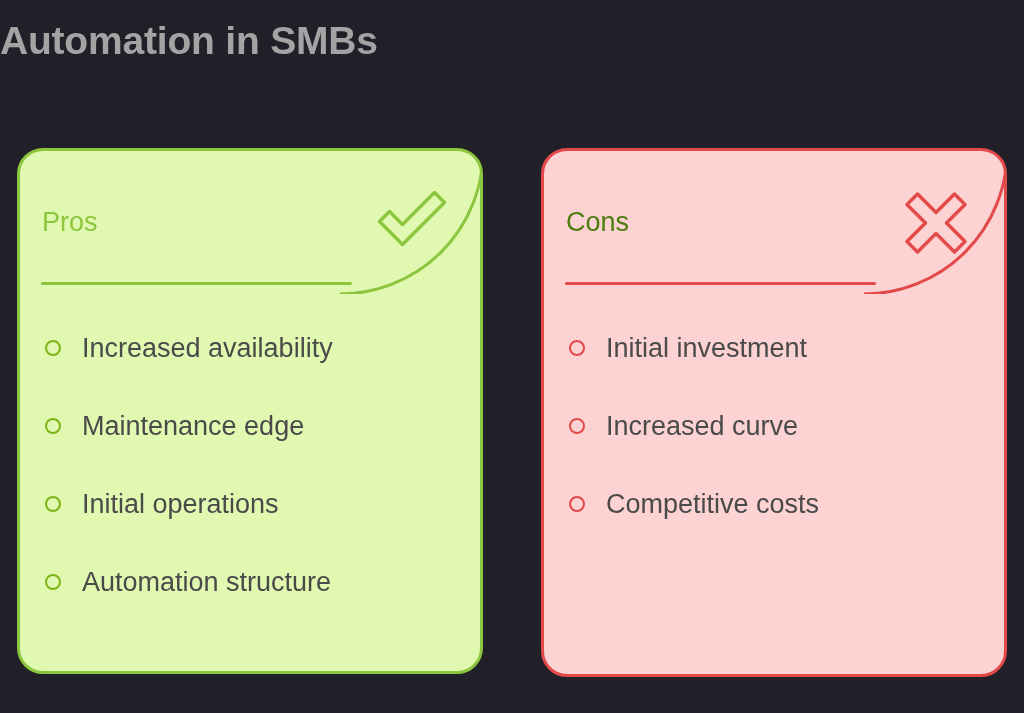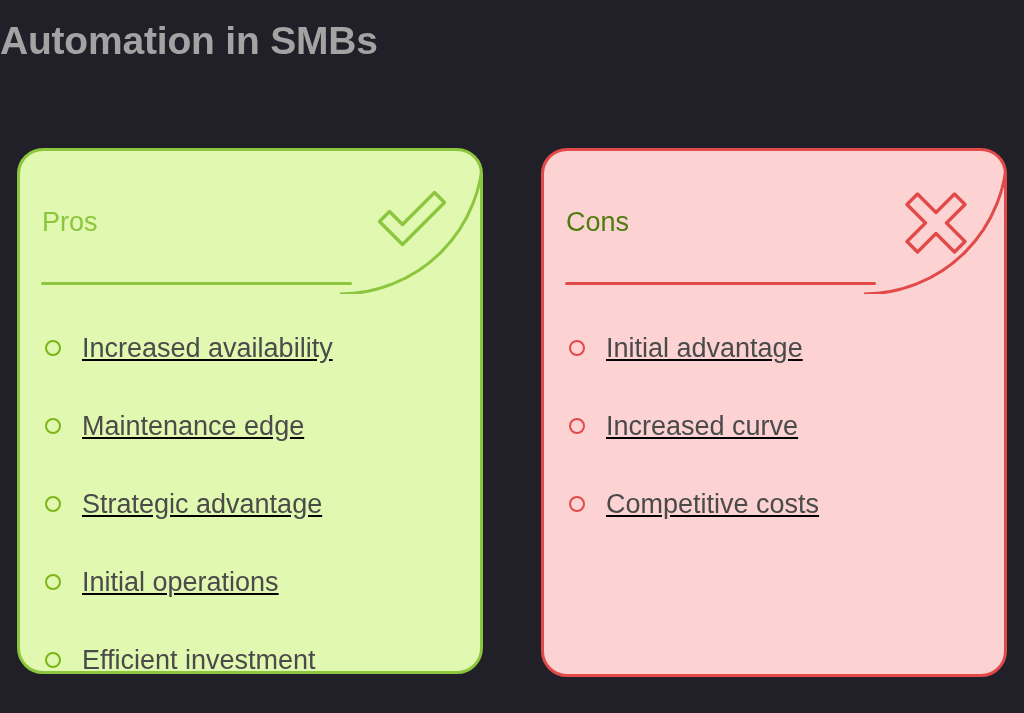--- a/index.html
+++ b/index.html
@@ -102,21 +102,20 @@
     border-radius: 2px;
     margin-top: 46px;
   }
   .pros .divider { background: #8cc63e; }
   .cons .divider { background: #e24a4a; }
 
   
   .item-list {
     list-style: none;
     margin-top: 24px;
-    text-decoration: underline;
   }
 
   .list-item {
     display: flex;
     align-items: center;
     height: 78px;
   }
 
   .bullet-ring {
     flex: 0 0 auto;
@@ -163,29 +162,25 @@
         <li class="list-item">
           <span class="bullet-ring"></span>
           <span class="item-label">Increased availability</span>
         </li>
         <li class="list-item">
           <span class="bullet-ring"></span>
           <span class="item-label">Maintenance edge</span>
         </li>
         <li class="list-item">
           <span class="bullet-ring"></span>
-          <span class="item-label">Strategic advantage</span>
-        </li>
-        <li class="list-item">
-          <span class="bullet-ring"></span>
           <span class="item-label">Initial operations</span>
         </li>
         <li class="list-item">
           <span class="bullet-ring"></span>
-          <span class="item-label">Efficient investment</span>
+          <span class="item-label">Automation structure</span>
         </li>
       </ul>
     </div>
   </section>
 
   <section class="card cons">
 
     <div class="corner-deco">
       <svg viewBox="0 0 146 146" xmlns="http://www.w3.org/2000/svg">
         <path d="M 3 146 A 143 143 0 0 0 146 3" fill="none" stroke="#e24a4a" stroke-width="3"></path>
@@ -194,21 +189,21 @@
         </g>
       </svg>
     </div>
 
     <div class="card-body">
       <h2 class="card-heading">Cons</h2>
       <div class="divider"></div>
       <ul class="item-list">
         <li class="list-item">
           <span class="bullet-ring"></span>
-          <span class="item-label">Initial advantage</span>
+          <span class="item-label">Initial investment</span>
         </li>
         <li class="list-item">
           <span class="bullet-ring"></span>
           <span class="item-label">Increased curve</span>
         </li>
         <li class="list-item">
           <span class="bullet-ring"></span>
           <span class="item-label">Competitive costs</span>
         </li>
       </ul>

